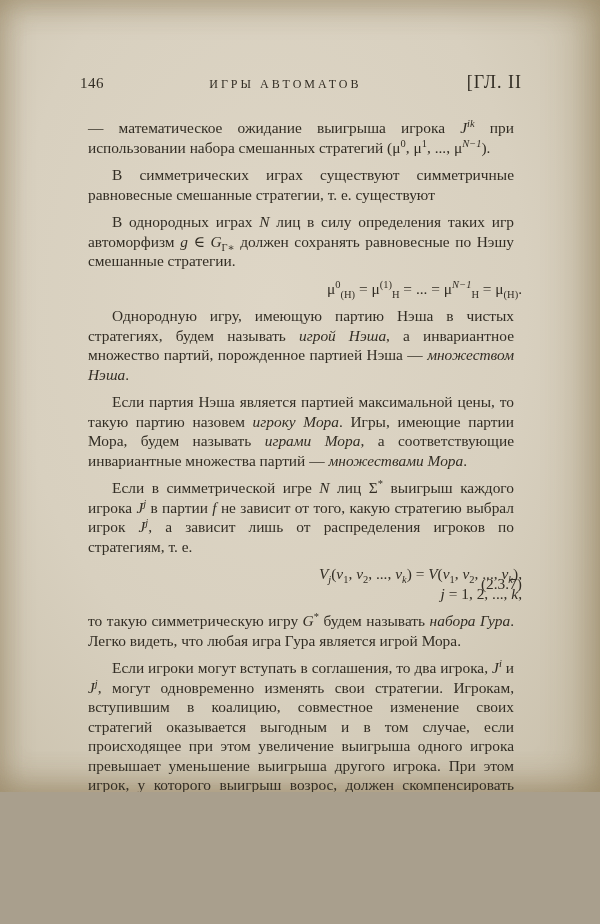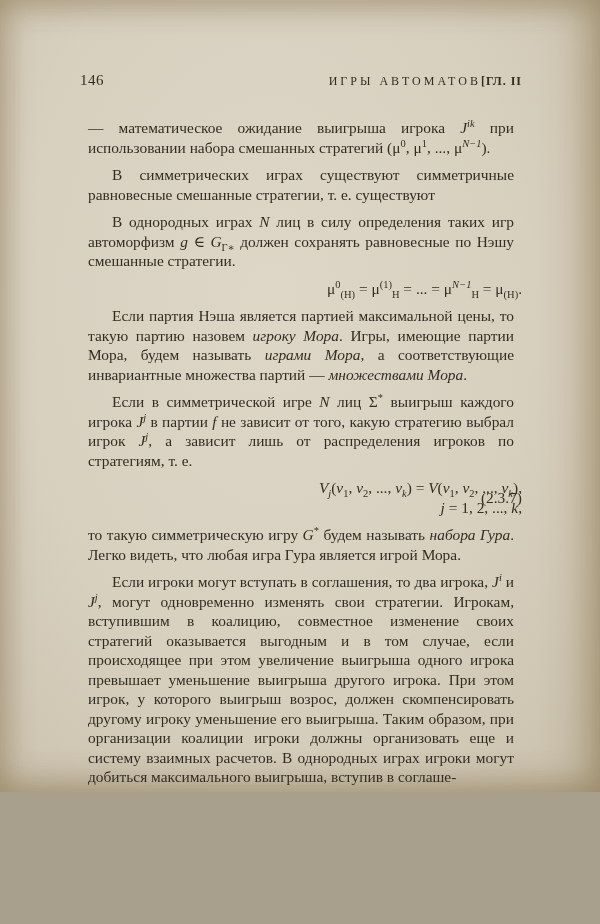--- a/index.html
+++ b/index.html
@@ -21,24 +21,24 @@
       inset 14px 0 24px rgba(115, 92, 48, .12);
     overflow: hidden;
   }
   .header {
     position: absolute;
     top: 72px; left: 80px; right: 78px;
     display: flex; align-items: baseline;
   }
   .pagenum { font-size: 15px; letter-spacing: .5px; }
   .runtitle {
-    flex: 1; text-align: right;
+    flex: 1; text-align: center;
     font-size: 12px; letter-spacing: 3px;
   }
-  .chapter { font-size: 12px; letter-spacing: 1px; font-weight: bold; }
+  .chapter { font-size: 18px; letter-spacing: 1px; }
   .body {
     position: absolute;
     top: 110px; left: 80px; width: 442px;
     font-size: 15.4px; line-height: 19.5px;
     text-align: justify;
   }
   p.para { margin: 8px; }
   p.para.indent { text-indent: 24px; }
   .formula {
     position: relative;
@@ -63,20 +63,21 @@
     <span class="runtitle">ИГРЫ АВТОМАТОВ</span>
     <span class="chapter">[ГЛ. II</span>
   </div>
   <div class="body" id="content">
       <p class="para"><span>— математическое ожидание выигрыша игрока </span><span class="it">J</span><sup class="it">ik</sup><span> при использовании набора смешанных стратегий (</span><span>μ</span><sup>0</sup><span>, </span><span>μ</span><sup>1</sup><span>, ..., </span><span>μ</span><sup class="it">N−1</sup><span>).</span></p>
       <p class="para indent"><span>В симметрических играх существуют симметричные равновесные смешанные стратегии, т. е. существуют</span></p>
       <p class="para indent"><span>В однородных играх </span><span class="it">N</span><span> лиц в силу определения таких игр автоморфизм </span><span class="it">g</span><span> ∈ </span><span class="it">G</span><sub>Γ∗</sub><span> должен сохранять равновесные по Нэшу смешанные стратегии.</span></p>
       <div class="formula">
         <div class="fline"><span>μ</span><sup>0</sup><sub>(H)</sub><span> = </span><span>μ</span><sup>(1)</sup><sub>H</sub><span> = ... = </span><span>μ</span><sup class="it">N−1</sup><sub>H</sub><span> = </span><span>μ</span><sub>(H)</sub><span>.</span></div>
       </div>
+      <p class="para indent"><span>Однородную игру, имеющую партию Нэша в чистых стратегиях, будем называть </span><span class="it">игрой Нэша</span><span>, а инвариантное множество партий, порожденное партией Нэша — </span><span class="it">множеством Нэша</span><span>.</span></p>
       <p class="para indent"><span>Если партия Нэша является партией максимальной цены, то такую партию назовем </span><span class="it">игроку Мора</span><span>. Игры, имеющие партии Мора, будем называть </span><span class="it">играми Мора</span><span>, а соответствующие инвариантные множества партий — </span><span class="it">множествами Мора</span><span>.</span></p>
       <p class="para indent"><span>Если в симметрической игре </span><span class="it">N</span><span> лиц Σ</span><sup>*</sup><span> выигрыш каждого игрока </span><span class="it">J</span><sup class="it">j</sup><span> в партии </span><span class="it">f</span><span> не зависит от того, какую стратегию выбрал игрок </span><span class="it">J</span><sup class="it">j</sup><span>, а зависит лишь от распределения игроков по стратегиям, т. е.</span></p>
       <div class="formula">
         <div class="fline"><span class="it">V</span><sub class="it">j</sub><span>(</span><span class="it">v</span><sub>1</sub><span>, </span><span class="it">v</span><sub>2</sub><span>, ..., </span><span class="it">v</span><sub class="it">k</sub><span>) = </span><span class="it">V</span><span>(</span><span class="it">v</span><sub>1</sub><span>, </span><span class="it">v</span><sub>2</sub><span>, ..., </span><span class="it">v</span><sub class="it">k</sub><span>),</span></div>
         <div class="fline"><span class="it">j</span><span> = 1, 2, ..., </span><span class="it">k</span><span>,</span></div>
         <span class="eq">(2.3.7)</span>
       </div>
       <p class="para"><span>то такую симметрическую игру </span><span class="it">G</span><sup>*</sup><span> будем называть </span><span class="it">набора Гура</span><span>. Легко видеть, что любая игра Гура является игрой Мора.</span></p>
       <p class="para indent"><span>Если игроки могут вступать в соглашения, то два игрока, </span><span class="it">J</span><sup class="it">i</sup><span> и </span><span class="it">J</span><sup class="it">j</sup><span>, могут одновременно изменять свои стратегии. Игрокам, вступившим в коалицию, совместное изменение своих стратегий оказывается выгодным и в том случае, если происходящее при этом увеличение выигрыша одного игрока превышает уменьшение выигрыша другого игрока. При этом игрок, у которого выигрыш возрос, должен скомпенсировать другому игроку уменьшение его выигрыша. Таким образом, при организации коалиции игроки должны организовать еще и систему взаимных расчетов. В однородных играх игроки могут добиться максимального выигрыша, вступив в соглаше-</span></p>
     </div>

